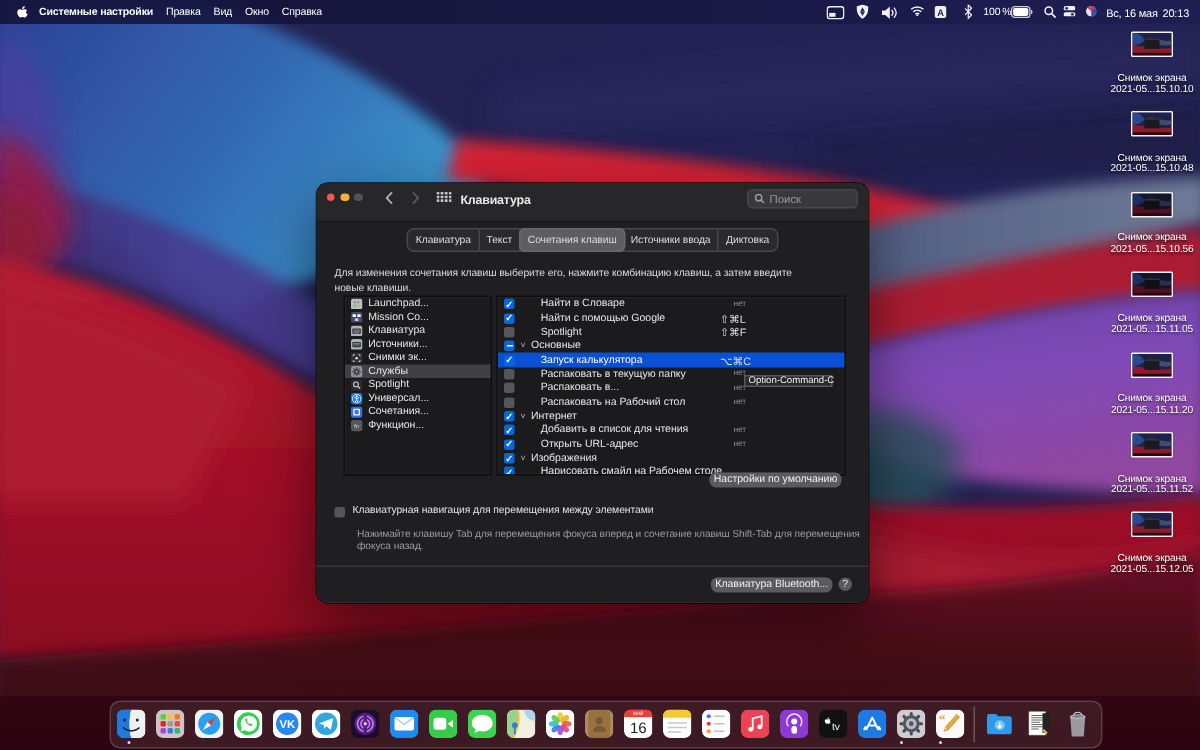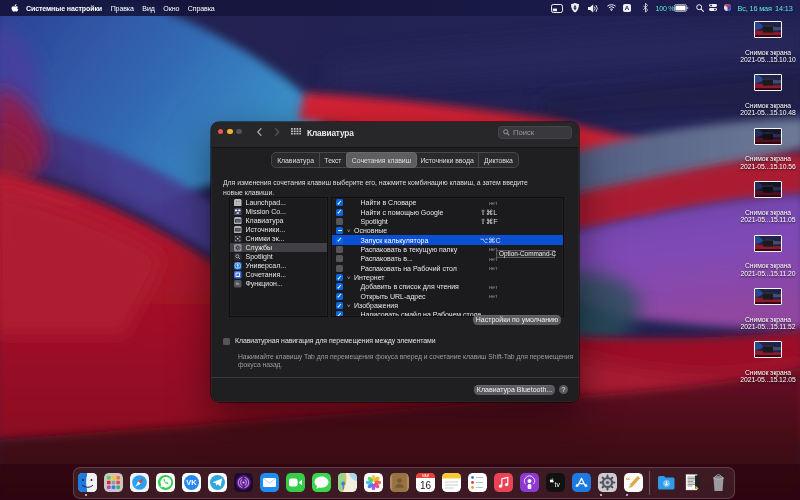--- a/index.html
+++ b/index.html
@@ -5,21 +5,21 @@
   html,body{margin:0;padding:0;width:800px;height:500px;overflow:hidden;
     font-family:"Liberation Sans",sans-serif;-webkit-font-smoothing:antialiased;}
   #stage{position:relative;width:800px;height:500px;background:#1a1c44;overflow:hidden;}
   #wall{position:absolute;left:0;top:0;width:800px;height:500px;}
   
   #menubar{position:absolute;left:0;top:0;width:800px;height:16px;white-space:nowrap;
     background:linear-gradient(90deg,rgba(16,16,52,.85),rgba(22,22,64,.85) 55%,rgba(30,30,84,.85));
     color:#fff;font-size:7.05px;display:flex;align-items:center;z-index:40;letter-spacing:-.12px;}
   #menubar .mi{margin:0 4.3px;white-space:nowrap;}
   #menubar .b{font-weight:bold;}
-  #mright{position:absolute;left:0;top:0;width:800px;height:16px;color:#5eead4;z-index:41;}
+  #mright{position:absolute;left:0;top:0;width:800px;height:16px;color:#ffffff;z-index:41;}
   #mright .ic{position:absolute;top:3.5px;display:flex;align-items:center;}
   
   .dicon{position:absolute;width:60px;text-align:center;z-index:30;}
   .dthumb{width:26px;height:15px;background:#171a38;border:1px solid #f5f5f5;border-radius:1px;margin:0 auto;position:relative;overflow:hidden;}
   .dlabel{margin-top:10.5px;font-size:6.8px;line-height:7.4px;color:#fff;text-shadow:0 1px 2px rgba(0,0,0,.8);letter-spacing:-.1px;}
   
   #win{position:absolute;left:211px;top:122px;width:368px;height:280px;
     background:#1f1f22;border-radius:8px;z-index:50;
     box-shadow:0 14px 40px rgba(0,0,0,.5),0 0 0 .5px rgba(0,0,0,.9),inset 0 0 0 .5px rgba(255,255,255,.08);
     font-size:7.6px;color:#e8e8e8;}
@@ -227,21 +227,21 @@
         </svg>
       </span>
   <span class="ic" style="left:723.5px;top:4px;">
         <svg width="7" height="7" viewBox="0 0 7 7">
           <circle cx="3.5" cy="3.5" r="3.5" fill="#dfe3ee"></circle>
           <path d="M3.5,0 a3.5,3.5 0 0 1 0,7 Z" fill="#3a4ab8"></path>
           <path d="M1,1.2 a3.5,3.5 0 0 1 5,0 L3.5,3.5 Z" fill="#d03a4a"></path>
         </svg>
       </span>
   <span class="ic" style="left:737.5px;top:3.6px;font-size:7.3px;letter-spacing:-.15px;">Вс, 16 мая</span>
-  <span class="ic" style="left:775px;top:3.6px;font-size:7.3px;letter-spacing:-.1px;">14:13</span>
+  <span class="ic" style="left:775px;top:3.6px;font-size:7.3px;letter-spacing:-.1px;">20:13</span>
 </div>
 
 <div id="dicons">
       <div class="dicon" style="left: 738px; top: 21px;">
         <div class="dthumb"><svg width="26" height="15" viewBox="0 0 26 15">
     <rect width="26" height="15" fill="#1e2148"></rect>
     <path d="M0,0 C4,0 7,2 8,5 C6,7 3,8 0,8 Z" fill="#2a4a8e" opacity="1"></path>
     <path d="M12,3 C17,4 22,6 26,5 L26,8 C20,9 14,8 10,6 Z" fill="#4e5878" opacity=".8"></path>
     <path d="M0,8 C8,9 16,11 26,10 L26,14 L0,14 Z" fill="#8e1a2e"></path>
     <rect x="0" y="13.2" width="26" height="1.8" fill="#2b0710"></rect>

